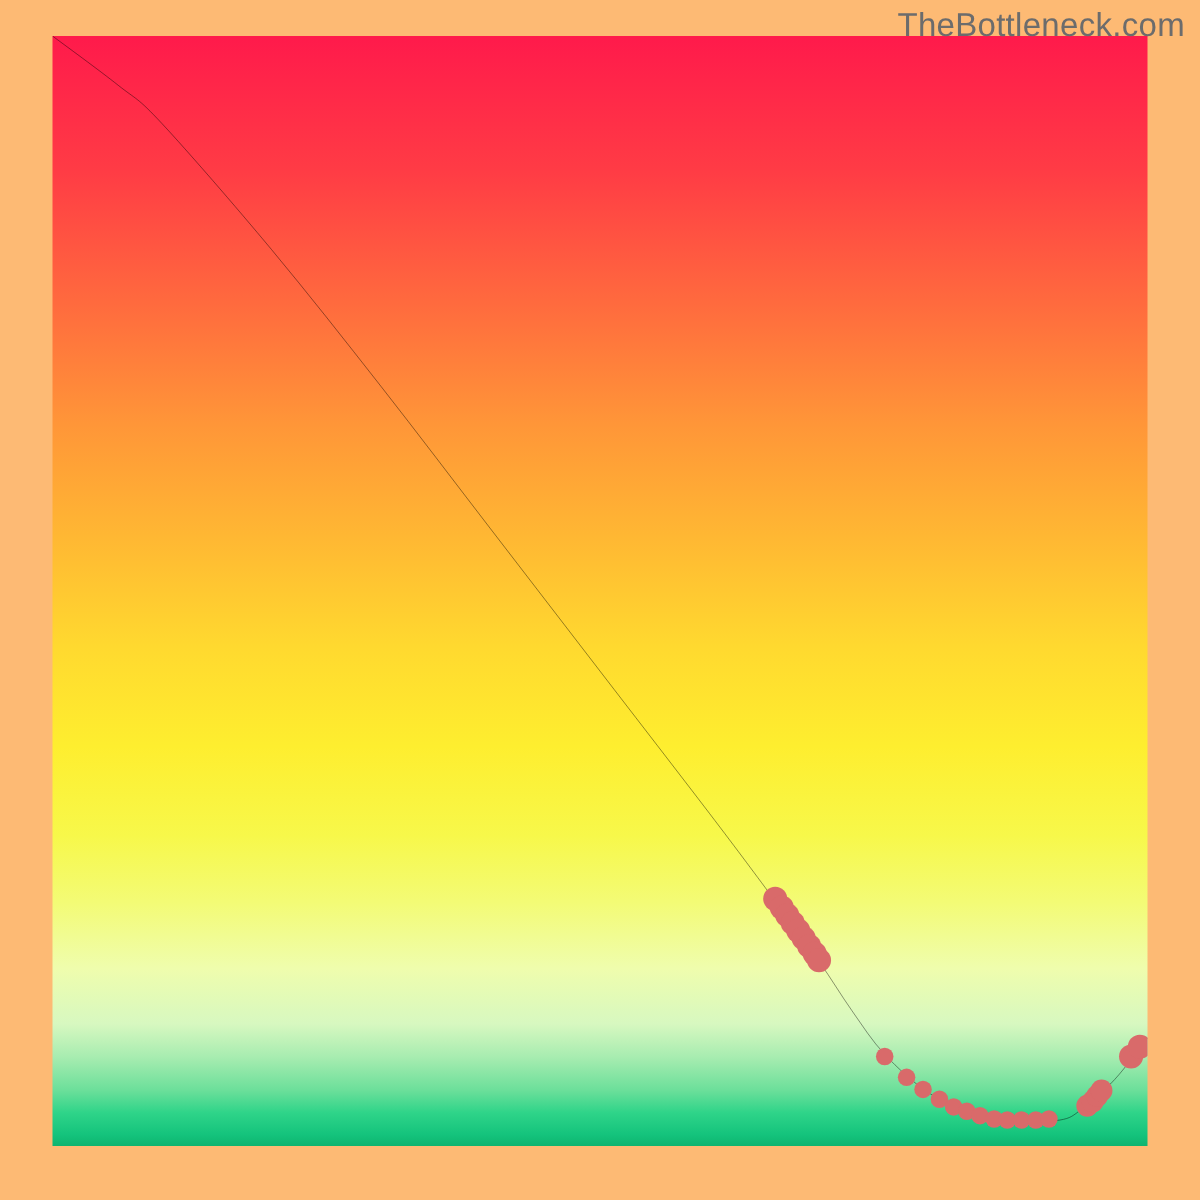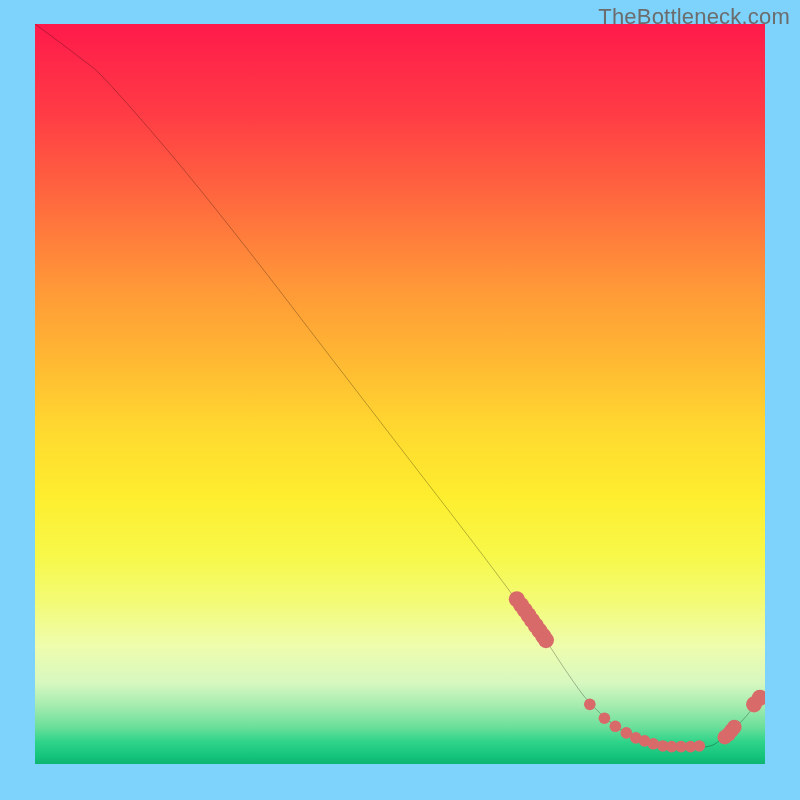--- a/index.html
+++ b/index.html
@@ -8,21 +8,21 @@
     width: 800px;
     height: 800px;
     background: #000;
     font-family: Arial, Helvetica, sans-serif;
     overflow: hidden;
   }
   .frame {
     position: relative;
     width: 800px;
     height: 800px;
-    background: #7dd3fc;
+    background: #fdba74;
   }
   .watermark {
     position: absolute;
     top: 4px;
     right: 10px;
     color: #6c6c6c;
     font-size: 22px;
     letter-spacing: 0.2px;
     z-index: 40;
     user-select: none;

